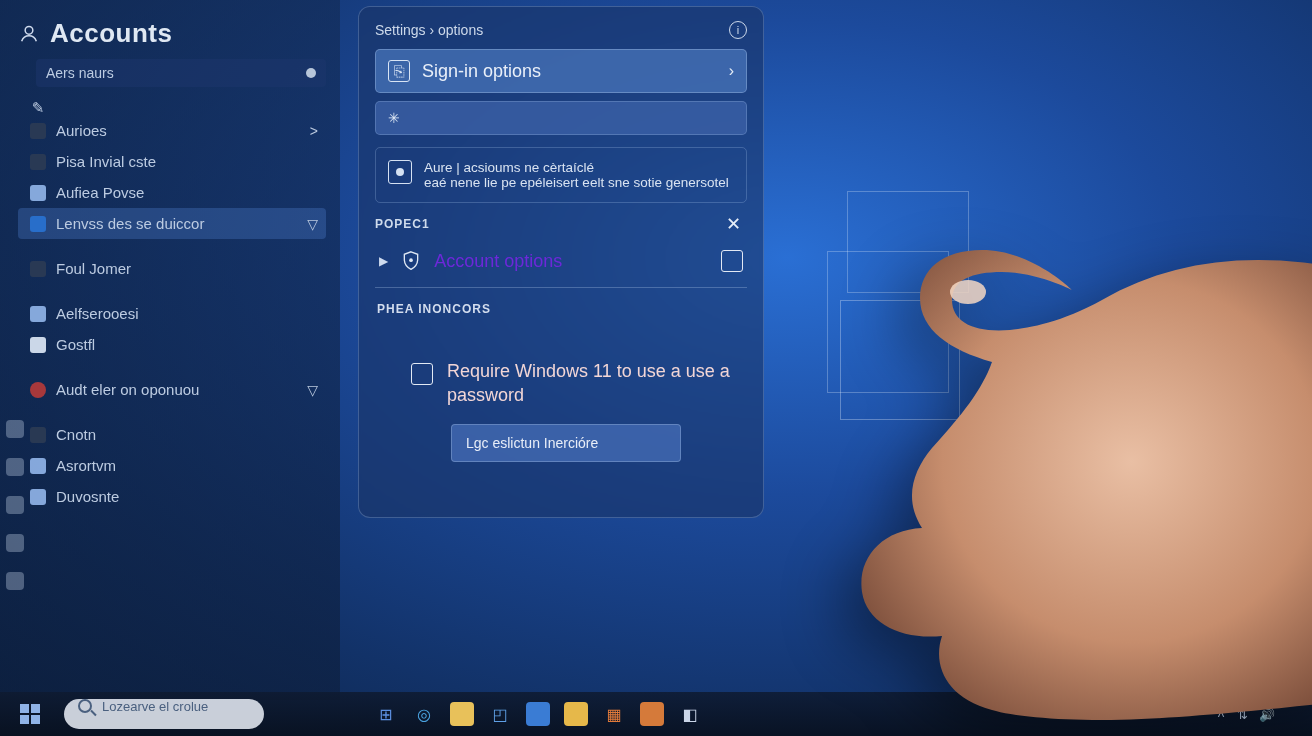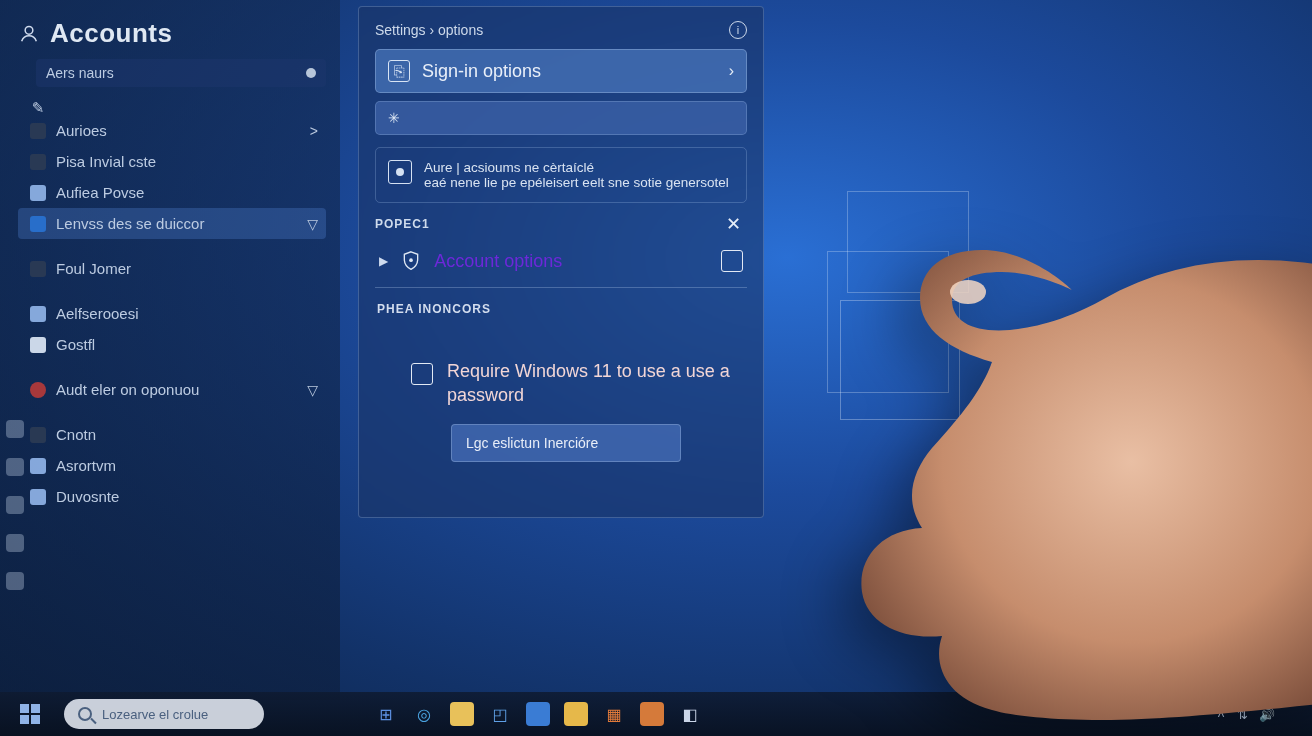--- a/index.html
+++ b/index.html
@@ -49,21 +49,21 @@
 .sq.white{background:#dbe6f5;}
 .sq.blue{background:#2a74d4;}
 .sq.red{border-radius:50%;background:#b43a3a;}
 
 
 .panel {
   position:absolute; left:358px; top:6px;
   width:406px; height:512px;
   background: rgba(26,52,102,0.58);
   border:1px solid rgba(160,190,230,0.30);
-  border-radius:4px;
+  border-radius:12px;
   backdrop-filter: blur(2px);
   padding:14px 16px 18px 16px;
   color:#e4ecf6;
 }
 .panel-header { display:flex; align-items:center; justify-content:space-between; font-size:14px; color:#cdd9ea; margin-bottom:10px; }
 .panel .info-ic { width:18px;height:18px;border:1.6px solid #cdd9ea;border-radius:50%; display:flex;align-items:center;justify-content:center;font-size:11px;color:#cdd9ea; }
 .row-btn {
   display:flex; align-items:center; gap:12px;
   background: rgba(72,116,186,0.75);
   border:1px solid rgba(180,205,240,0.35);
@@ -128,21 +128,21 @@
 
 .taskbar{
   position:absolute;left:0;bottom:0;width:1312px;height:44px;
   background: linear-gradient(180deg, rgba(14,26,48,0.85), rgba(8,16,30,0.92));
   display:flex;align-items:center;
 }
 .start-area{display:flex;align-items:center;gap:10px;margin-left:20px;}
 .start-ic{width:20px;height:20px;display:grid;grid-template-columns:1fr 1fr;grid-template-rows:1fr 1fr;gap:2px;}
 .start-ic span{background:#8fb3e7;}
 .searchbox{
-  display:flex;align-items:center;gap:10px;
+  display:flex;align-items:flex-start;gap:10px;
   background:rgba(235,240,248,0.85);border-radius:18px;
   height:30px;padding:0 14px;margin-left:14px;min-width:200px;
 }
 .searchbox .mag{width:14px;height:14px;border:2px solid #4a607f;border-radius:50%;position:relative;}
 .searchbox .mag::after{content:'';position:absolute;width:7px;height:2px;background:#4a607f;left:10px;top:11px;transform:rotate(45deg);}
 .searchbox .ph{color:#4a607f;font-size:13px;}
 .task-icons{display:flex;align-items:center;gap:14px;margin-left:110px;}
 .task-icons .ti{width:24px;height:24px;border-radius:4px;display:flex;align-items:center;justify-content:center;font-size:16px;}
 .sys-tray{margin-left:auto;display:flex;align-items:center;gap:12px;margin-right:24px;color:#bfd1ea;font-size:13px;}
 .sys-tray .clock-block{display:flex;flex-direction:column;align-items:flex-end;line-height:1.1;}

